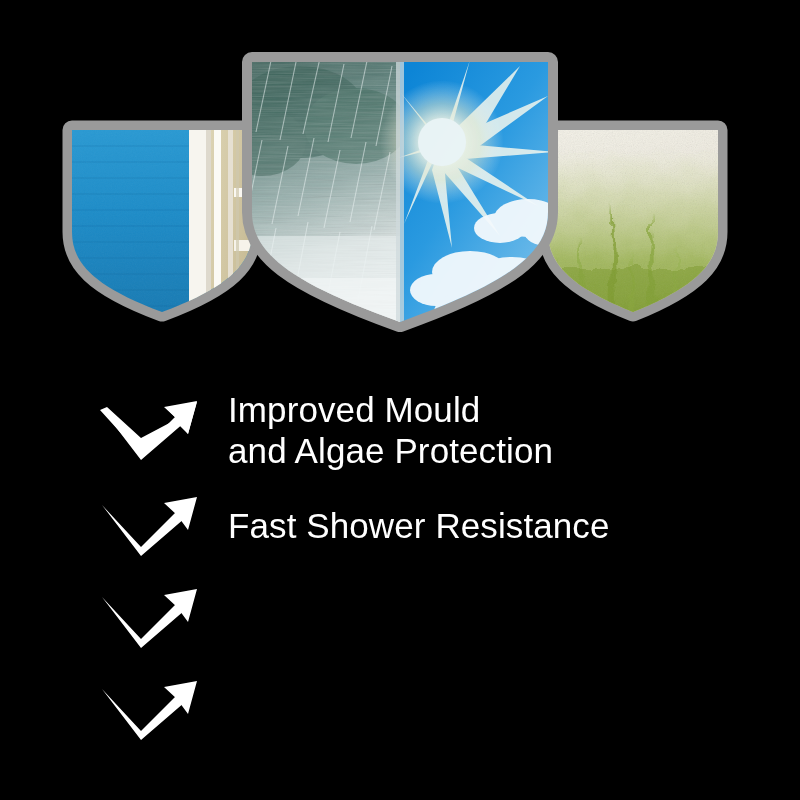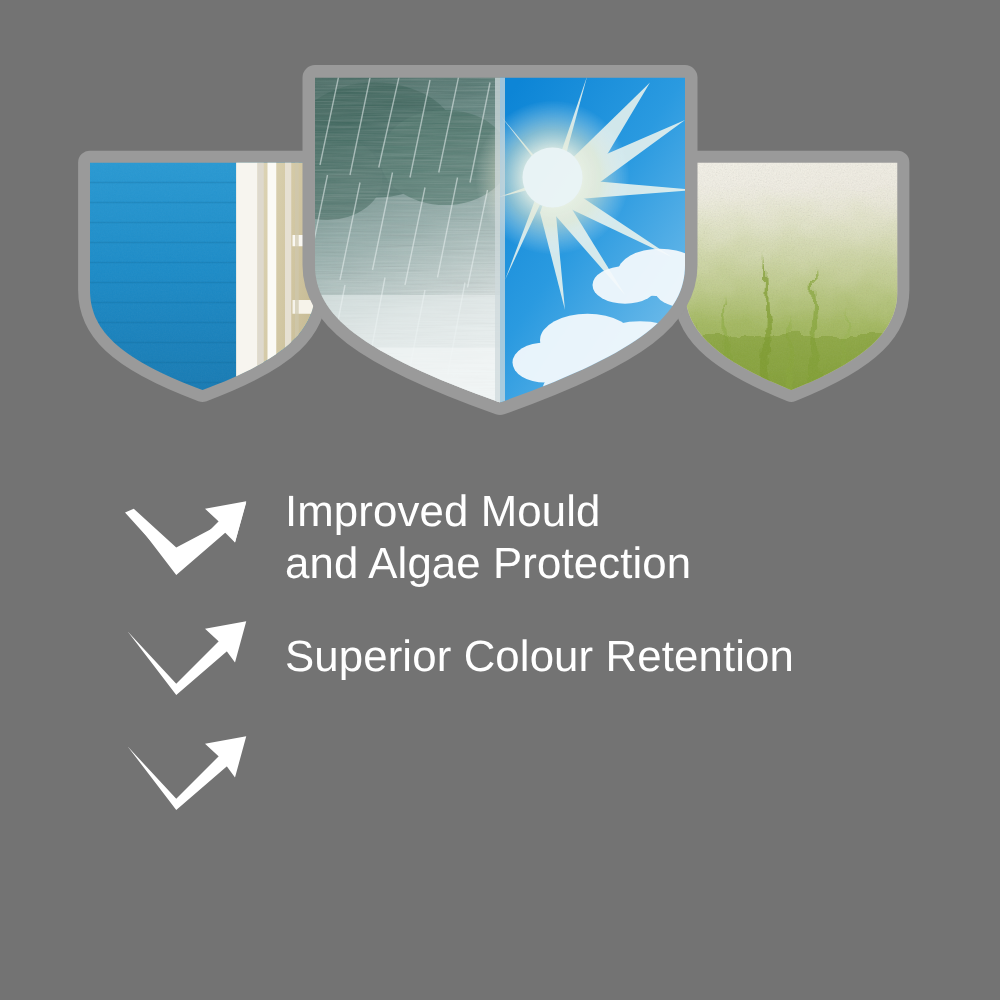--- a/index.html
+++ b/index.html
@@ -69,21 +69,21 @@
     line-height: 1.18;
     letter-spacing: 0.1px;
     margin-left: 18px;
     white-space: pre-line;
     font-weight: 400;
   }
 </style>
 </head>
 <body>
 
-<div id="stage" style="background: #737373;">
+<div id="stage" style="background: #000000;">
 
   <div id="shield-group">
     <svg class="shield-svg" viewBox="0 0 800 360">
       <defs>
 
         <path id="sh-left-path" d="M72,130 L252,130 L252,232 C252,262 232,286 162,312 C92,286 72,262 72,232 Z"></path>
         <path id="sh-mid-path" d="M252,62 L548,62 L548,212 C548,252 512,282 400,322 C288,282 252,252 252,212 Z"></path>
         <path id="sh-right-path" d="M548,130 L718,130 L718,232 C718,262 698,286 633,312 C568,286 548,262 548,232 Z"></path>
 
         <clipPath id="clip-left">
@@ -283,34 +283,42 @@
         <svg viewBox="0 0 112 72">
           <path d="M2,16 L40,58 L42,60 L44,58 L84,18 L92,26 L77,27 L90,40 L99,8 L68,14 L79,25 L43,44 L9,13 Z" fill="#ffffff"></path>
           <path d="M4,15 L43,57 L86,14 L94,22 L43,66 Z" fill="#ffffff"></path>
           <path d="M99,7 L66,13 L79,25 L90,40 Z" fill="#ffffff"></path>
         </svg>
       </span>
       <span class="benefit-label">Improved Mould
 and Algae Protection</span>
     </div>
 
-
     <div class="benefit-row">
       <span class="check-arrow-icon">
         <svg viewBox="0 0 112 72">
           <path d="M4,15 L43,57 L86,14 L94,22 L43,66 Z" fill="#ffffff"></path>
           <path d="M99,7 L66,13 L79,25 L90,40 Z" fill="#ffffff"></path>
         </svg>
       </span>
-      <span class="benefit-label">Superior Colour Retention</span>
+      <span class="benefit-label">Fast Shower Resistance</span>
     </div>
 
     <div class="benefit-row">
       <span class="check-arrow-icon">
         <svg viewBox="0 0 112 72">
           <path d="M4,15 L43,57 L86,14 L94,22 L43,66 Z" fill="#ffffff"></path>
           <path d="M99,7 L66,13 L79,25 L90,40 Z" fill="#ffffff"></path>
         </svg>
       </span>
     </div>
 
+    <div class="benefit-row">
+      <span class="check-arrow-icon">
+        <svg viewBox="0 0 112 72">
+          <path d="M4,15 L43,57 L86,14 L94,22 L43,66 Z" fill="#ffffff"></path>
+          <path d="M99,7 L66,13 L79,25 L90,40 Z" fill="#ffffff"></path>
+        </svg>
+      </span>
+    </div>
+
   </div>
 </div>
 
 </body></html>

